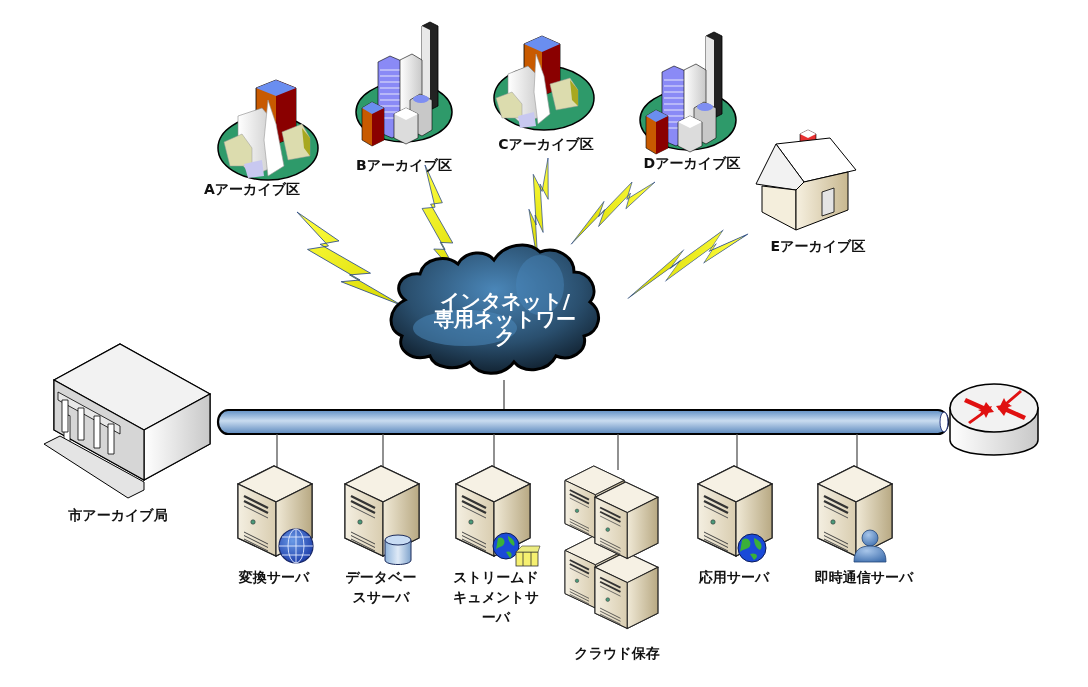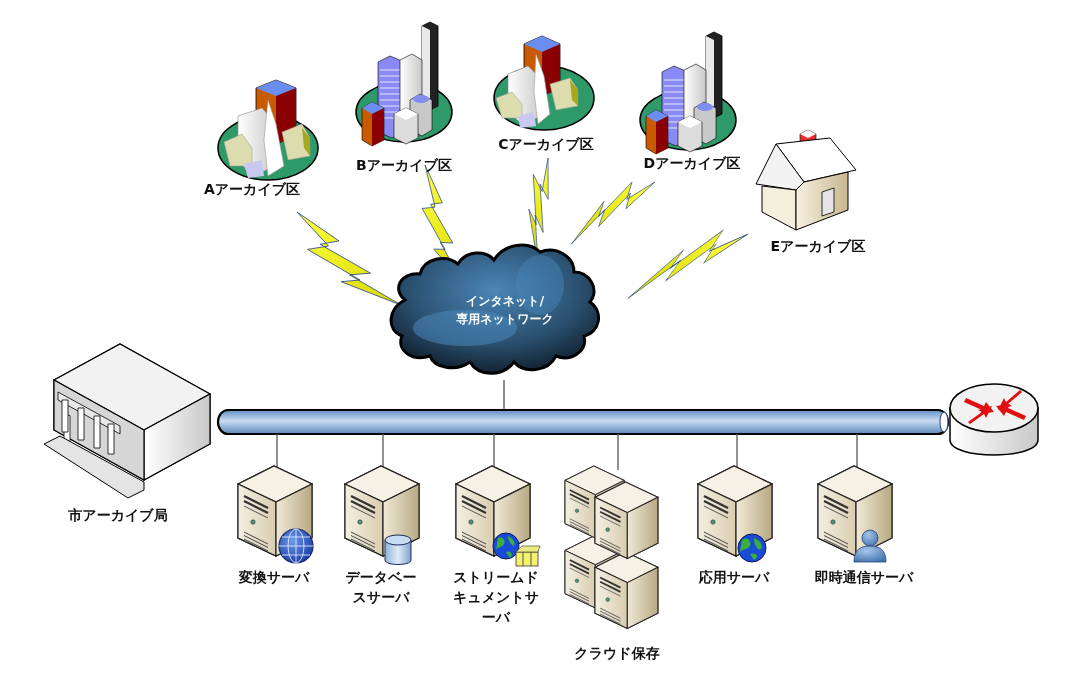--- a/index.html
+++ b/index.html
@@ -1,19 +1,19 @@
 <!DOCTYPE html>
 <html><head>
 <meta charset="utf-8">
 <style>
   html, body { margin: 0; padding: 0; background: #ffffff; }
   body { width: 1088px; height: 687px; position: relative; overflow: hidden;
          font-family: "DejaVu Sans", sans-serif; }
   #diagram { position: absolute; left: 0; top: 0; width: 1088px; height: 687px; }
-  .cloud-lbl { position: absolute; color: #ffffff; font-weight: bold; font-size: 12px;
+  .cloud-lbl { position: absolute; color: #ffffff; font-weight: bold; font-size: 20px;
          text-align: center; line-height: 18px; white-space: pre-line;
          font-family: "DejaVu Sans", sans-serif; }
 </style>
 </head>
 <body>
 
 <svg id="diagram" viewBox="0 0 1088 687" xmlns="http://www.w3.org/2000/svg">
   <defs>
     <linearGradient id="busGrad" x1="0" y1="0" x2="0" y2="1">
       <stop offset="0" stop-color="#5f8fc4"></stop>

